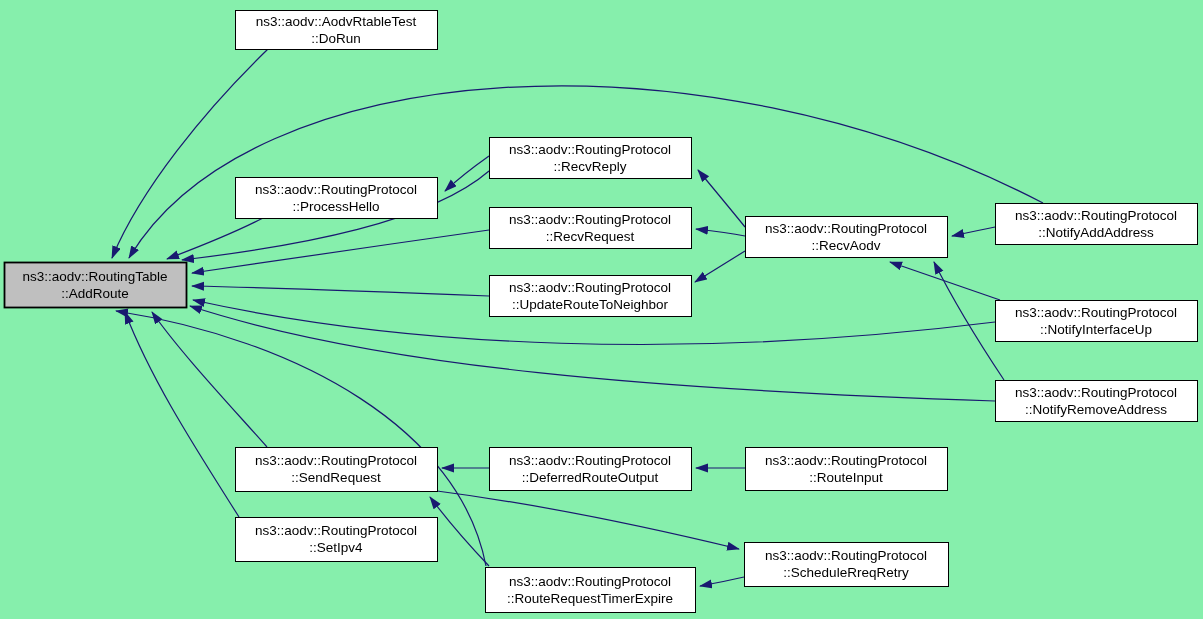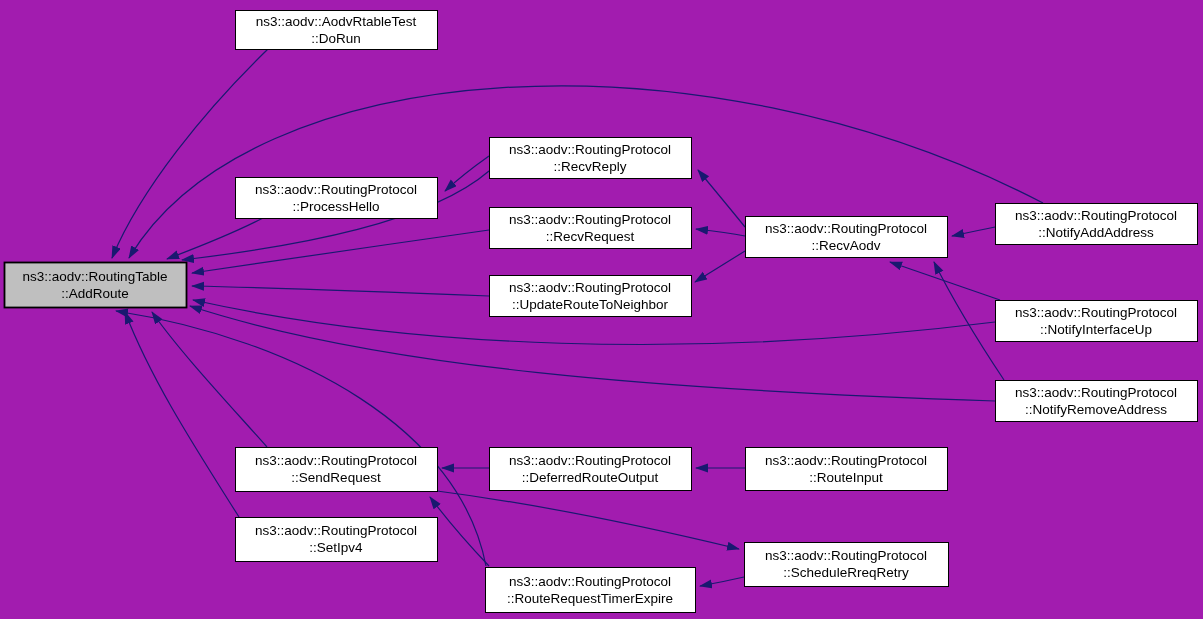--- a/index.html
+++ b/index.html
@@ -1,16 +1,16 @@
 <!DOCTYPE html>
 <html><head>
 <meta charset="utf-8">
 <style>
   html,body{margin:0;padding:0;background:#ffffff;}
-  #canvas{position:relative;width:1203px;height:619px;background:#a21caf;overflow:hidden;
+  #canvas{position:relative;width:1203px;height:619px;background:#86efac;overflow:hidden;
           font-family:"Liberation Sans","DejaVu Sans",sans-serif;}
   svg{display:block;}
   .node-rect{fill:#ffffff;stroke:#000000;stroke-width:1;}
   .node-rect.main{fill:#bfbfbf;stroke-width:1.8;}
   .node-text{font-family:"Liberation Sans","DejaVu Sans",sans-serif;font-size:13.5px;fill:#000000;}
   .edge{fill:none;stroke:#191970;stroke-width:1.2;}
 </style>
 </head>
 <body>
 

